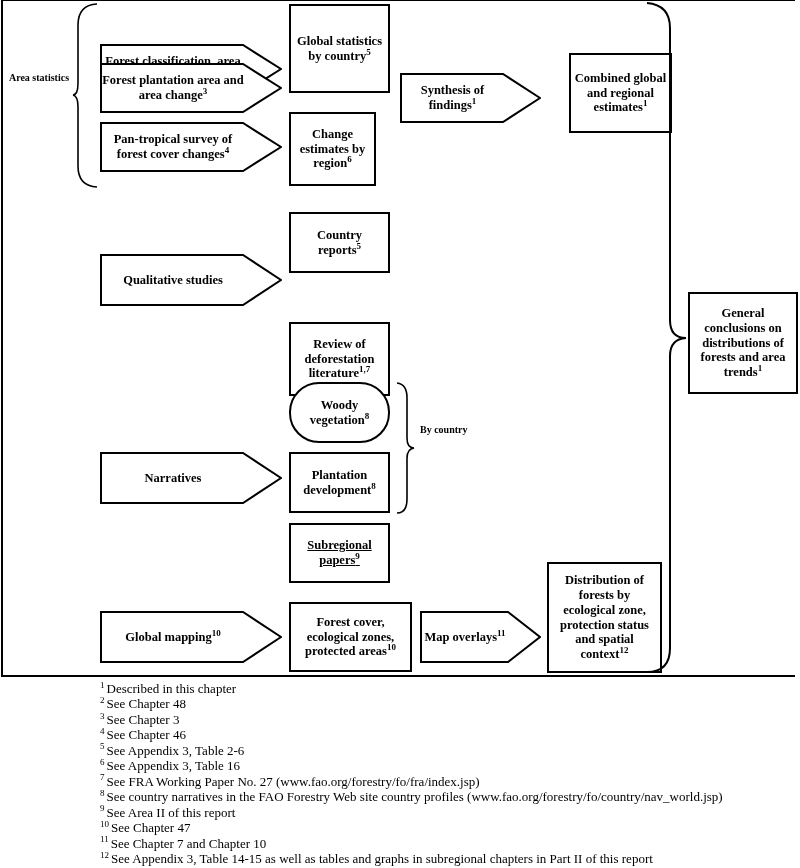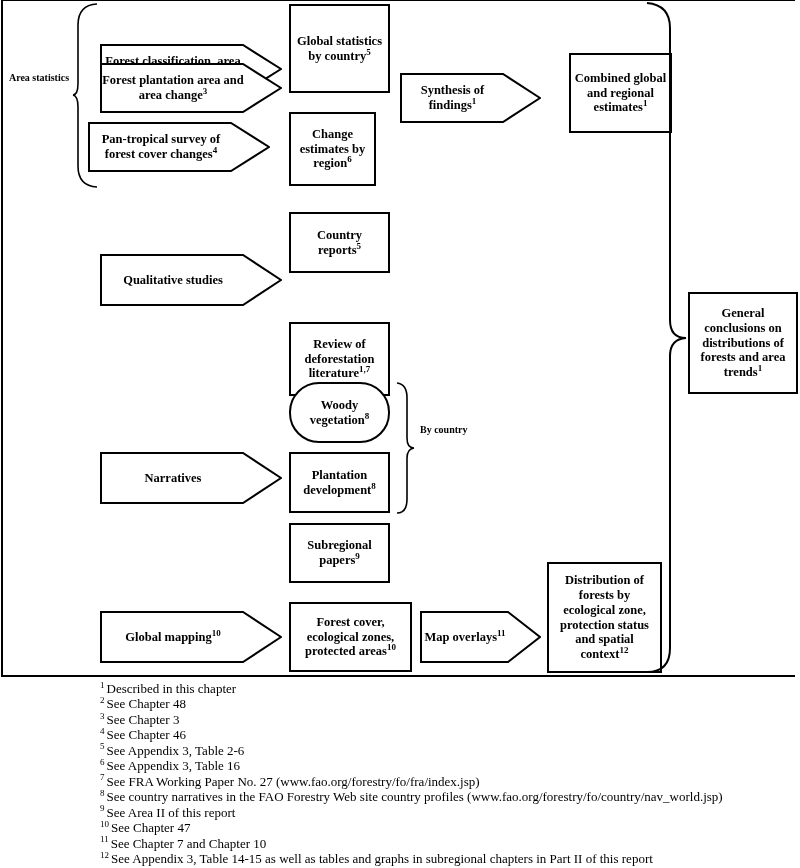--- a/index.html
+++ b/index.html
@@ -37,21 +37,21 @@
       </div>
   </div>
   <div class="arrow" style="left:100px;top:63px;width:182px;height:50px;">
     <svg width="182" height="50">
         <polygon points="1,1 143,1 181,25 143,49 1,49" fill="#fff" stroke="#000" stroke-width="2"></polygon>
       </svg>
     <div class="atext">
         <span><span>Forest plantation area and area change</span><sup>3</sup></span>
       </div>
   </div>
-  <div class="arrow" style="left:88px;top:122px;width:182px;height:50px;">
+  <div class="arrow" style="left:100px;top:122px;width:182px;height:50px;">
     <svg width="182" height="50">
         <polygon points="1,1 143,1 181,25 143,49 1,49" fill="#fff" stroke="#000" stroke-width="2"></polygon>
       </svg>
     <div class="atext">
         <span><span>Pan-tropical survey of forest cover changes</span><sup>4</sup></span>
       </div>
   </div>
 
   <div class="box" style="left:289px;top:4px;width:101px;height:89px;">
     <span><span>Global statistics by country</span><sup>5</sup></span>
@@ -99,21 +99,21 @@
     <span><span>Woody vegetation</span><sup>8</sup></span>
   </div>
   <div class="box" style="left:289px;top:452px;width:101px;height:61px;font-family:Liberation Serif, serif;">
     <span><span>Plantation development</span><sup>8</sup></span>
   </div>
   <svg class="brace" style="left:396px;top:382px;" width="20" height="132">
     <path d="M1,1 Q11,2 11,16 L11,56 Q11,66 18,66 Q11,67 11,76 L11,117 Q11,131 1,131" fill="none" stroke="#000" stroke-width="1.6"></path>
   </svg>
   <div class="dlabel" style="left:420px;top:424px;width:60px;text-align:left;">By country</div>
 
-  <div class="box" style="left:289px;top:523px;width:101px;height:60px;">
+  <div class="box" style="left:289px;top:523px;width:101px;height:60px;text-decoration:underline;">
     <span><span>Subregional papers</span><sup>9</sup></span>
   </div>
 
   <div class="arrow" style="left:100px;top:611px;width:182px;height:52px;">
     <svg width="182" height="52">
         <polygon points="1,1 143,1 181,26 143,51 1,51" fill="#fff" stroke="#000" stroke-width="2"></polygon>
       </svg>
     <div class="atext">
         <span><span>Global mapping</span><sup>10</sup></span>
       </div>

